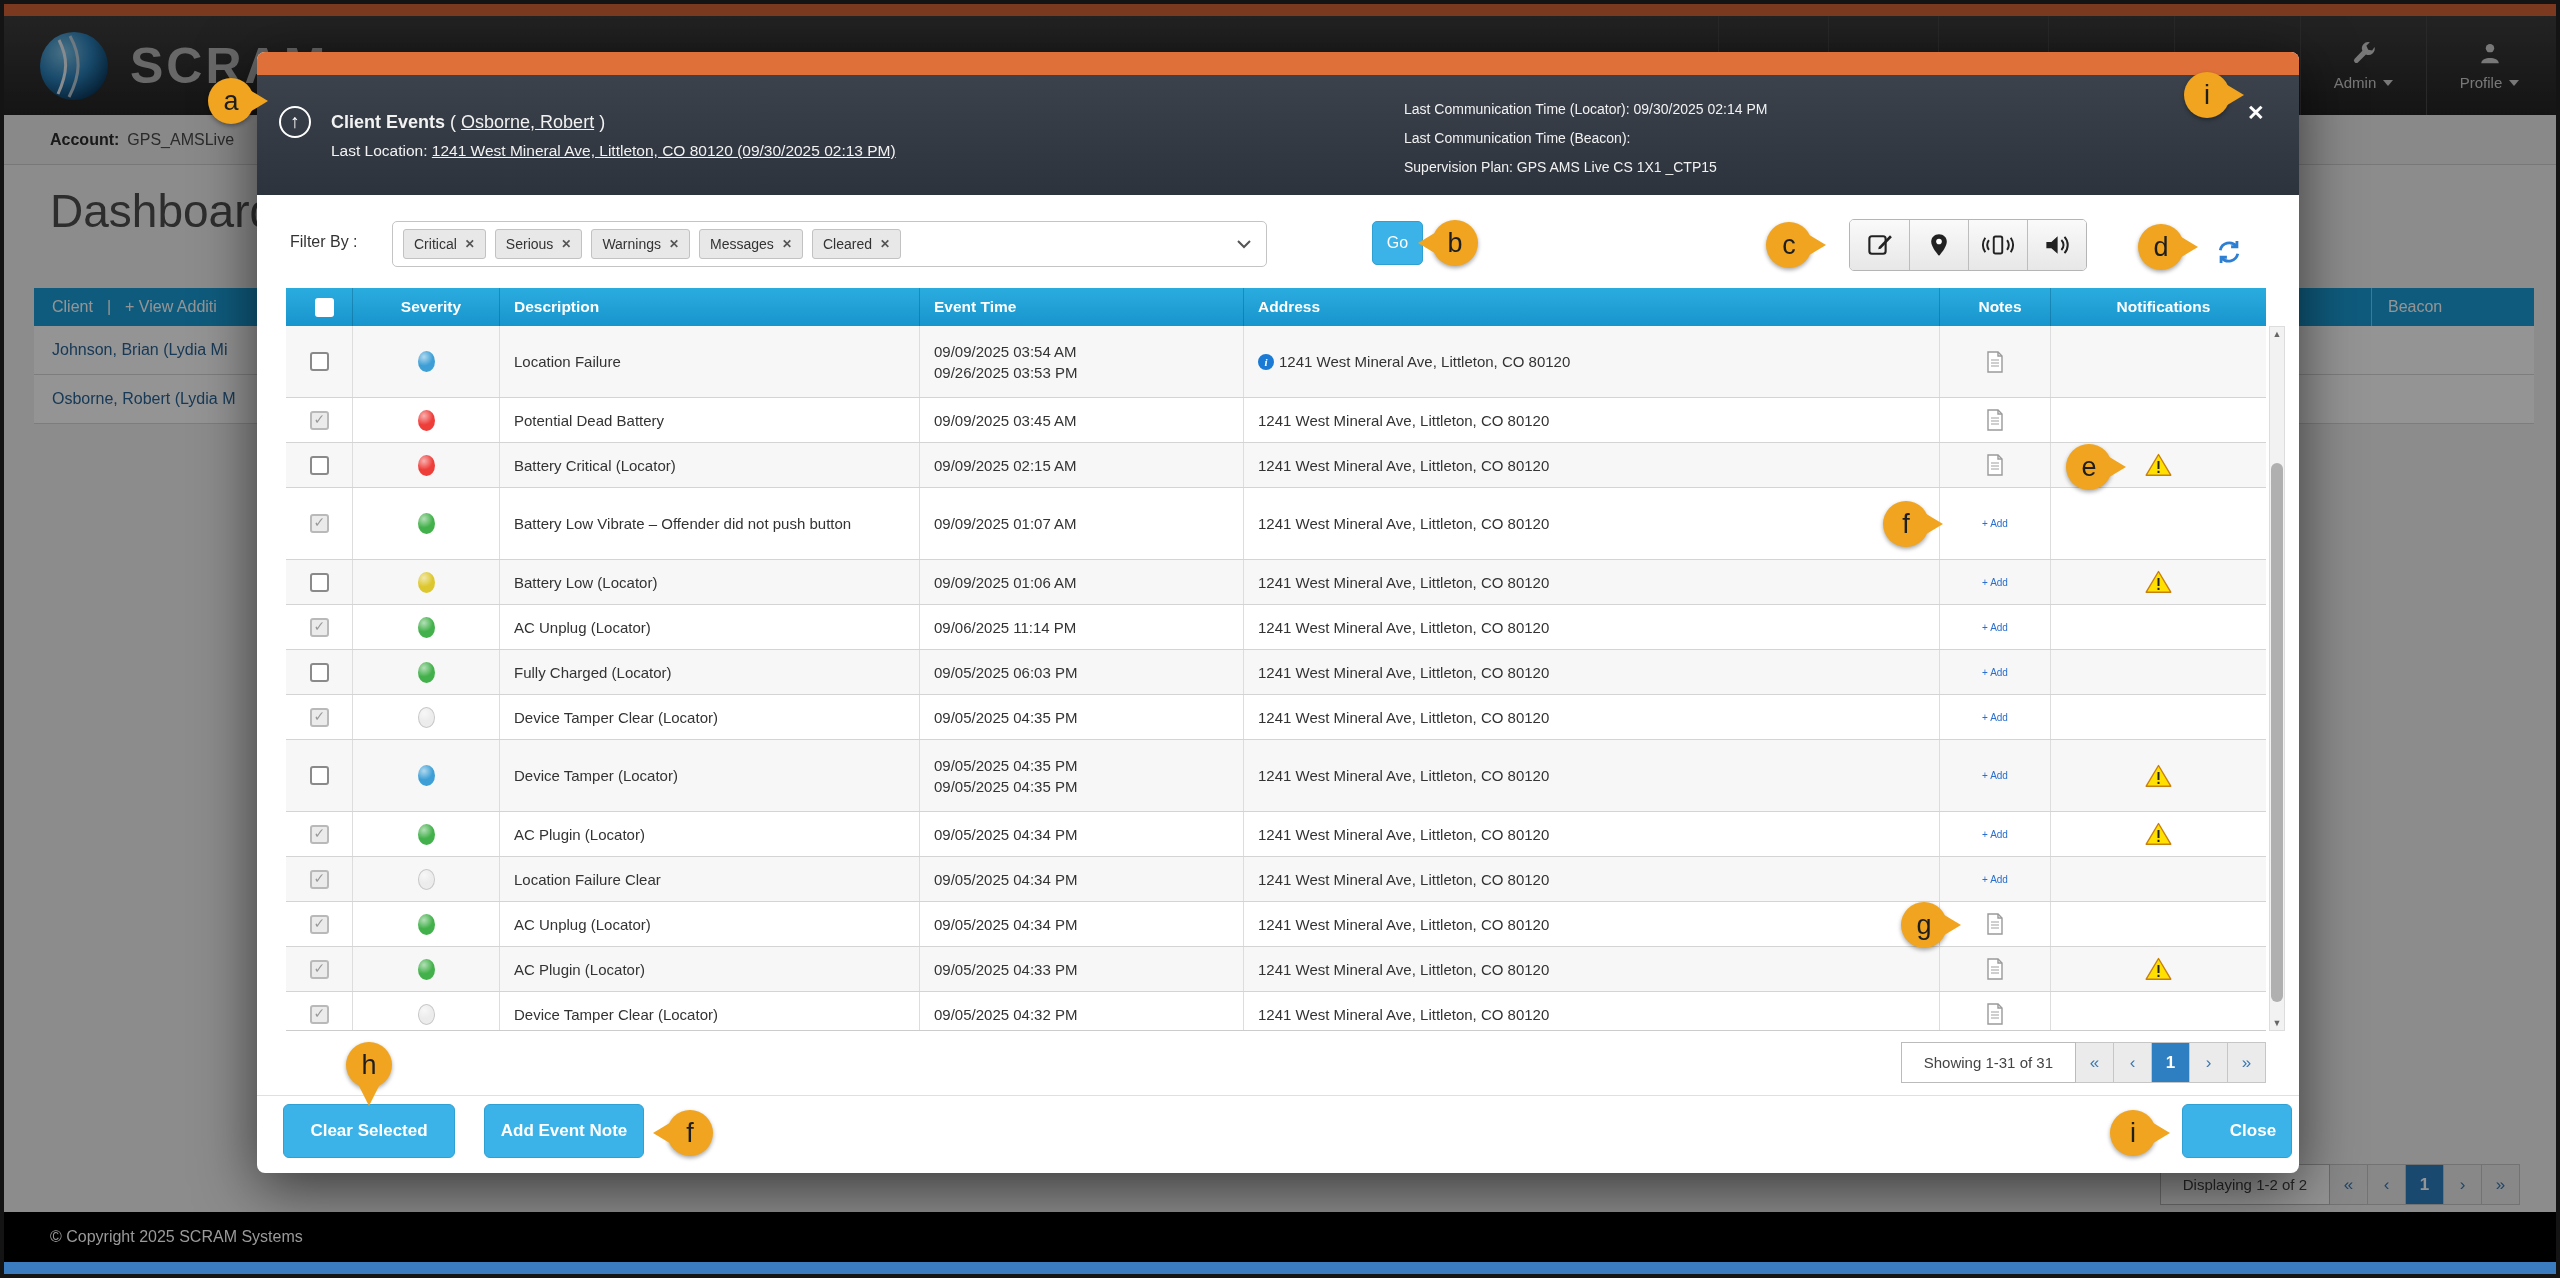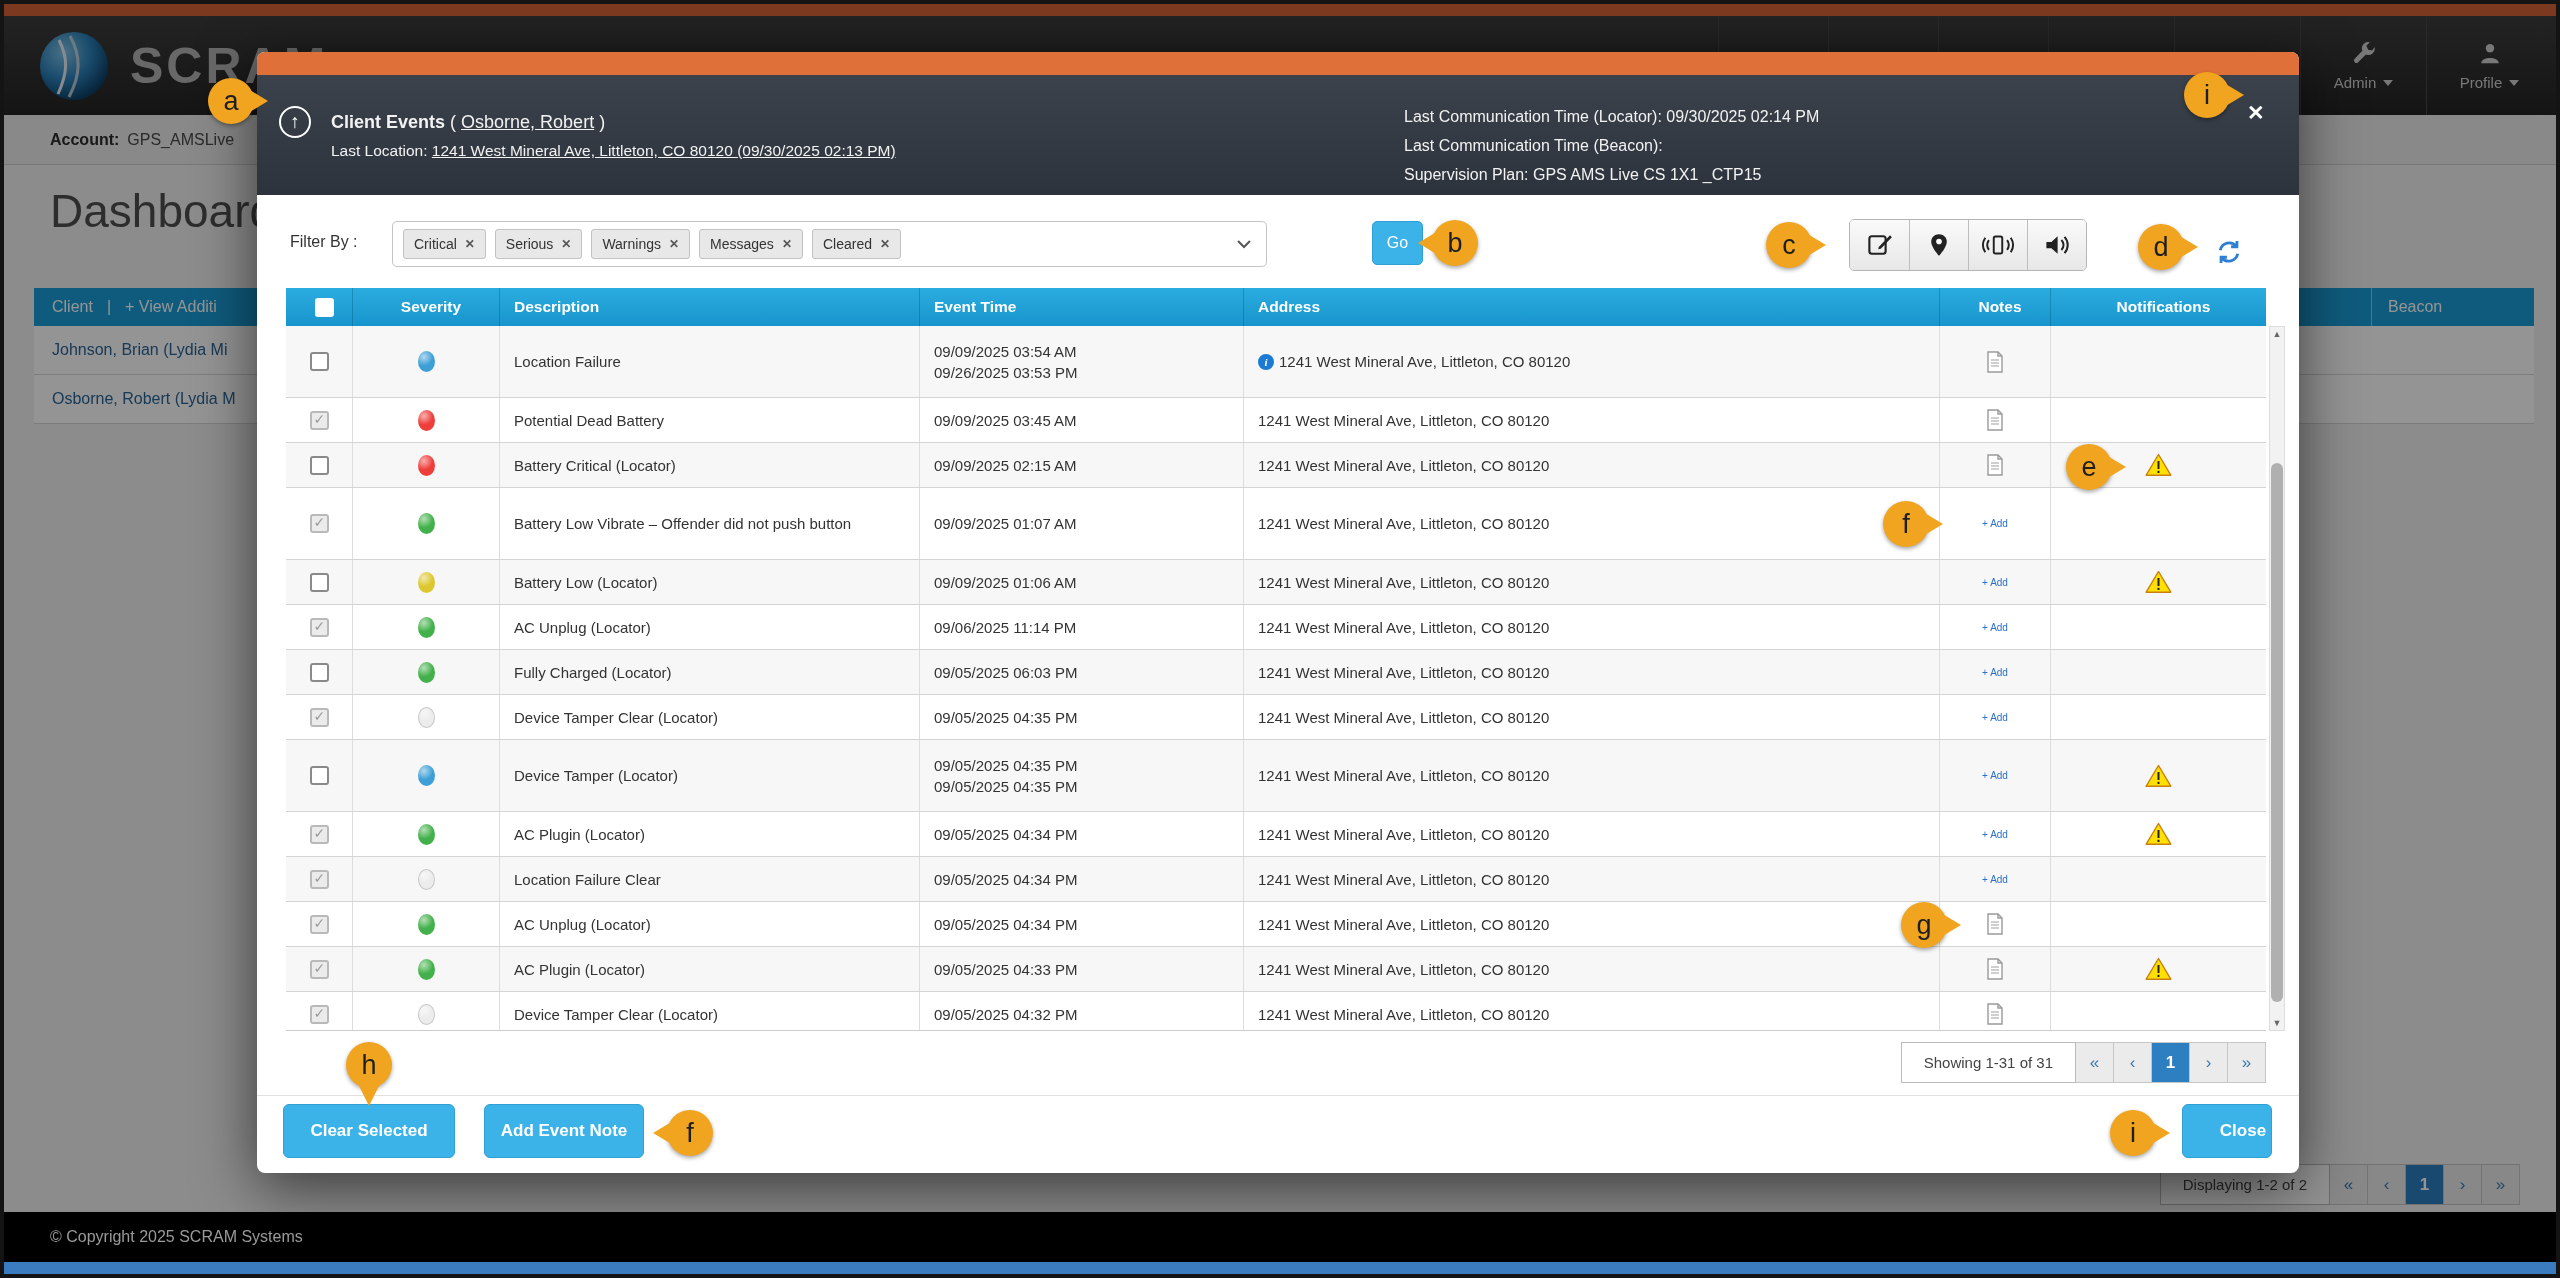--- a/index.html
+++ b/index.html
@@ -36,21 +36,21 @@
   
   .modal { position:absolute; left:253px; top:36px; width:2042px; height:1121px; background:#fff; border-radius:8px; box-shadow:0 14px 60px rgba(0,0,0,.6); z-index:20; }
   .modal-topbar { height:23px; background:#e0703a; border-radius:8px 8px 0 0; }
   .modal-head { position:relative; height:120px; background:linear-gradient(#3b424c,#2d333c); color:#f2f2f2; }
   .head-icon { position:absolute; left:22px; top:31px; width:32px; height:32px; border:2px solid #fff; border-radius:50%; display:flex; align-items:center; justify-content:center; color:#fff; font-size:19px; font-weight:bold; }
   .head-title { position:absolute; left:74px; top:37px; font-size:18px; }
   .head-title b { font-weight:bold; }
   .head-title .name { text-decoration:underline; }
   .head-loc { position:absolute; left:74px; top:67px; font-size:15.5px; }
   .head-loc .val { text-decoration:underline; }
-  .head-right { position:absolute; left:1147px; top:27px; font-size:16px; line-height:29px; }
+  .head-right { position:absolute; left:1147px; top:20px; font-size:14px; line-height:29px; }
   .head-close { position:absolute; left:1990px; top:26px; font-size:21px; font-weight:bold; color:#fff; cursor:pointer; }
 
   .filter-label { position:absolute; left:33px; top:181px; font-size:16px; color:#333; }
   .filter-box { position:absolute; left:135px; top:169px; width:875px; height:46px; background:#fff; border:1px solid #c4c4c4; border-radius:5px; display:flex; align-items:center; padding:0 10px; gap:9px; }
   .chip { background:#e8e8e8; border:1px solid #c2c2c2; border-radius:3px; padding:6px 10px; font-size:14px; color:#333; display:flex; align-items:center; gap:8px;justify-content:center; }
   .chip .x { font-size:12px; font-weight:bold; color:#555; }
   .filter-chevron { position:absolute; right:14px; top:16px; }
   .go-btn { position:absolute; left:1115px; top:169px; width:51px; height:44px; background:#3cb3e8; border:1px solid #2fa0d4; border-radius:5px; color:#fff; font-size:16px; display:flex; align-items:center; justify-content:center; }
   .toolbar { position:absolute; left:1592px; top:167px; display:flex; border:1px solid #b5b5b5; border-radius:5px; overflow:hidden; }
   .tool-btn { width:59px; height:50px; background:linear-gradient(#fafafa,#e7e7e7); border-left:1px solid #bdbdbd; display:flex; align-items:center; justify-content:center; }
@@ -88,21 +88,21 @@
 
   .vscroll { position:absolute; left:2012px; top:274px; width:16px; height:705px; background:#f2f2f2; border:1px solid #ddd; }
   .vs-arrow { position:absolute; left:0; width:14px; height:14px; font-size:9px; color:#666; text-align:center; line-height:14px; }
   .vs-thumb { position:absolute; left:1px; width:12px; top:136px; height:539px; background:#b0b0b0; border-radius:6px; }
 
   .m-pager { position:absolute; left:29px; top:990px; width:1980px; display:flex; justify-content:flex-end; }
   .m-divider { position:absolute; left:0px; top:1043px; width:2042px; height:1px; background:#e0e0e0; }
   .btn { position:absolute; height:54px; background:#3cb3e8; border:1px solid #2fa0d4; border-radius:6px; color:#fff; font-size:17px; font-weight:bold; display:flex; align-items:center; justify-content:center; }
   .btn-clear { left:26px; top:1052px; width:172px; }
   .btn-addnote { left:227px; top:1052px; width:160px; }
-  .btn-close { left:1925px; top:1052px; width:90px;padding-left:32px; }
+  .btn-close { left:1925px; top:1052px; width:110px;padding-left:32px; }
 
   
   .callout { position:absolute; width:46px; height:46px; background:#f0a41f; border-radius:50%; display:flex; align-items:center; justify-content:center; font-size:27px; color:#1e1e1e; z-index:30; box-shadow:0 2px 4px rgba(0,0,0,.35); }
   .callout::after { content:""; position:absolute; width:0; height:0; border:12px solid transparent; }
   .dir-right::after { left:40px; top:50%; transform:translateY(-50%); border-left:20px solid #f0a41f; border-right:0; }
   .dir-left::after { right:40px; top:50%; transform:translateY(-50%); border-right:20px solid #f0a41f; border-left:0; }
   .dir-down::after { top:40px; left:50%; transform:translateX(-50%); border-top:24px solid #f0a41f; border-bottom:0; }
 
   svg { display:block; }
 </style>

